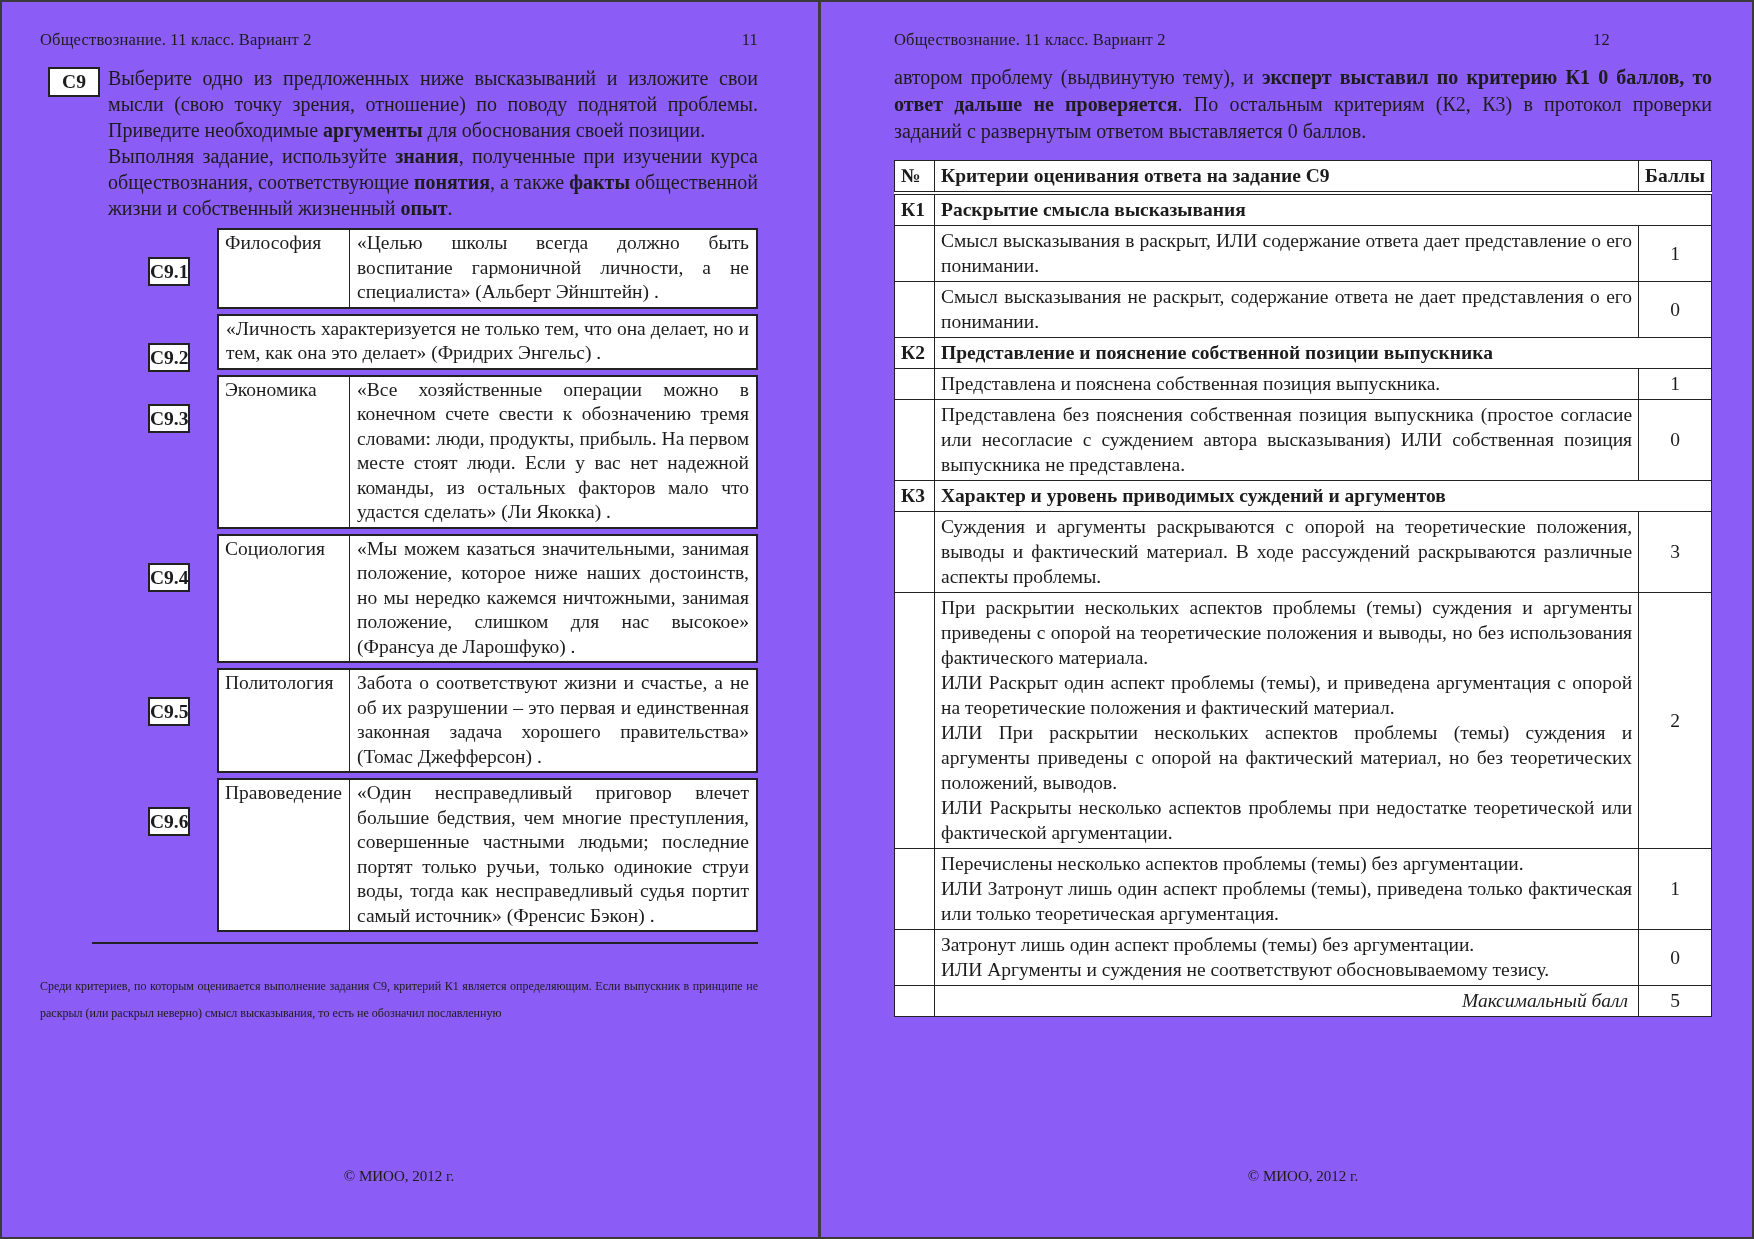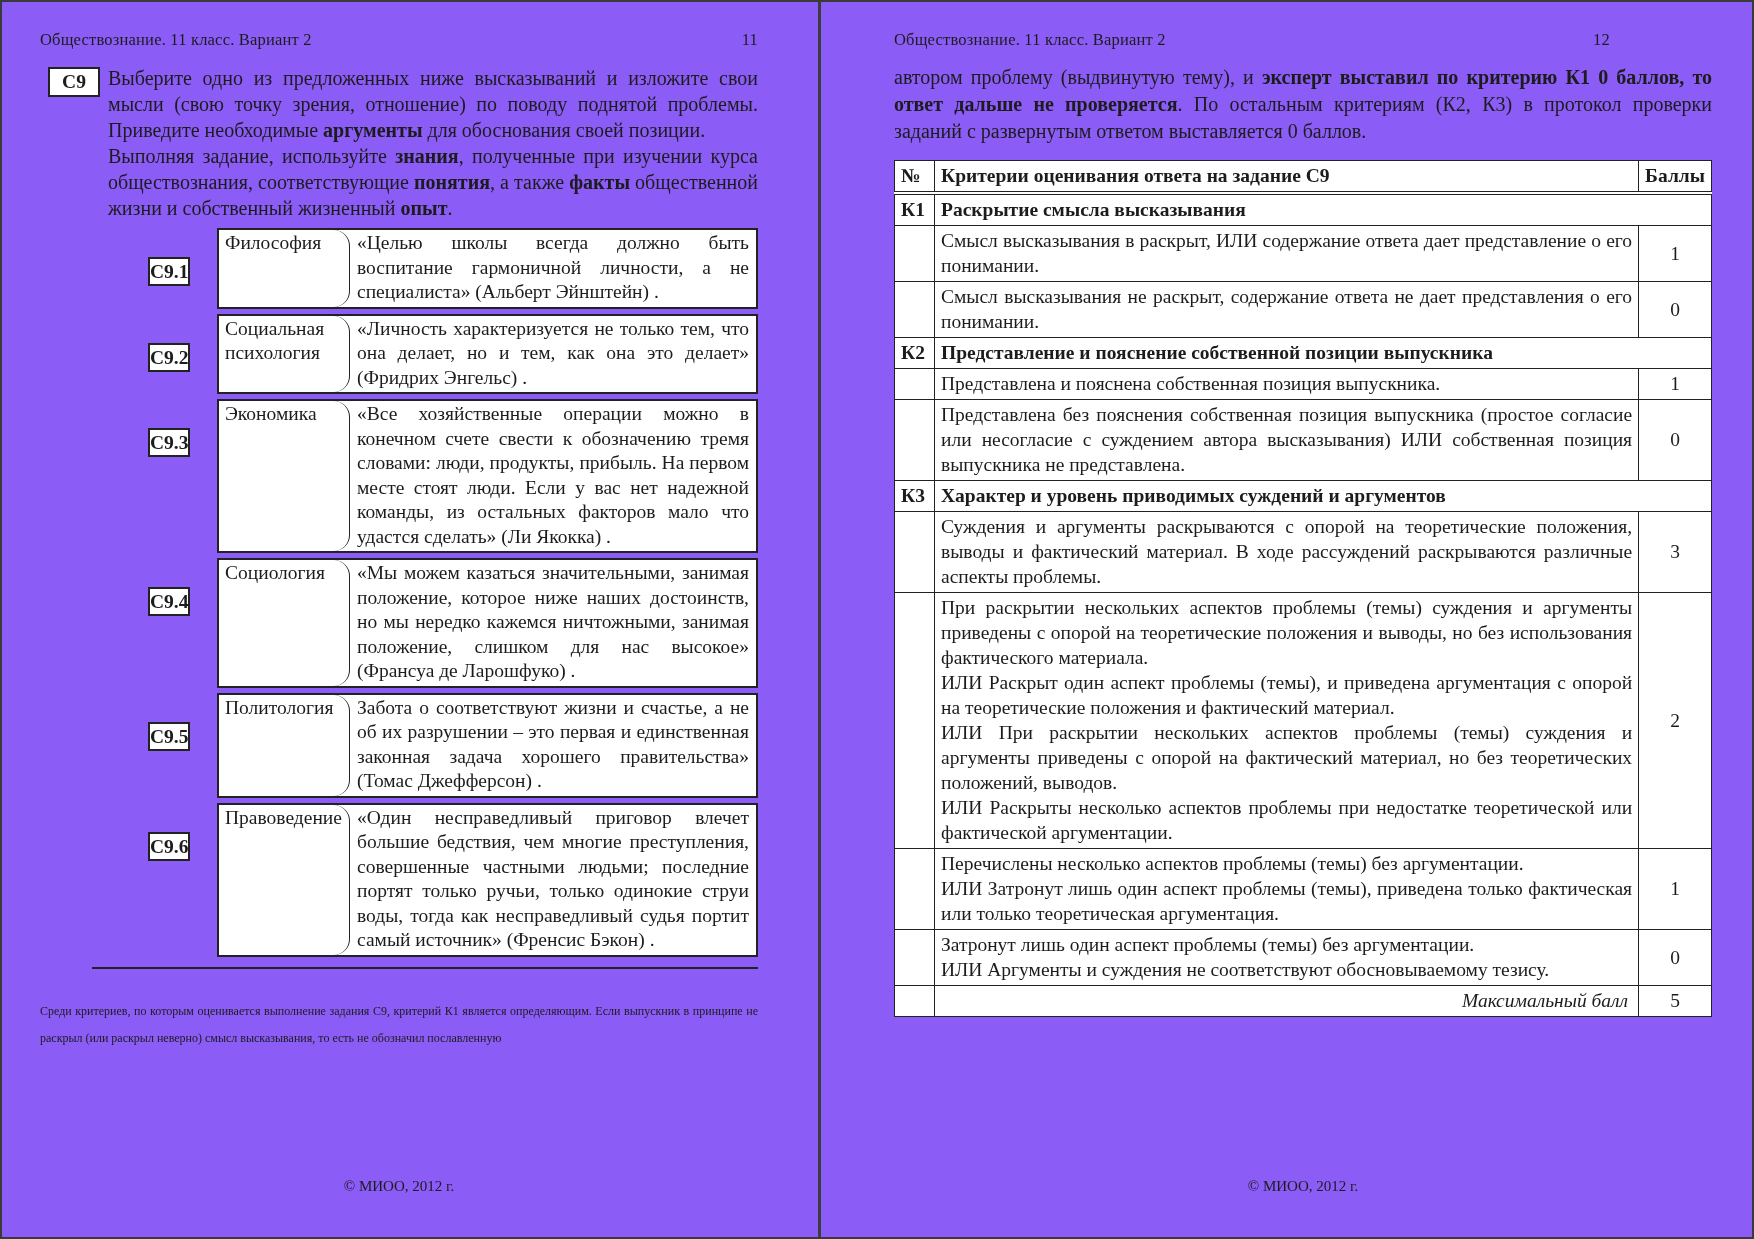--- a/index.html
+++ b/index.html
@@ -36,32 +36,32 @@
   }
   .task-label { position: absolute; left: 8px; top: 2px; width: 52px; height: 30px; }
   .task-text p { font-size: 20px; line-height: 26px; text-align: justify; }
 
   .quotes { margin-top: 7px; margin-left: 108px; }
   .qrow { position: relative; margin-bottom: 5px; }
   .qlabel { position: absolute; left: 0; top: 16px; width: 42px; height: 29px; margin-top: 13px; }
   .qtable { margin-left: 69px; border: 2px solid #222; display: flex; background:#fff; }
   .qsubject {
     width: 131px; flex: 0 0 131px; border-right: 1.7px solid #222;
-    padding: 1px 5px 2px 6px; font-size: 19.5px; line-height: 24.5px; border-radius: 16px;
+    padding: 1px 5px 2px 6px; font-size: 19.5px; line-height: 24.5px;
   }
   .qtext {
     flex: 1; padding: 1px 7px 2px 7px;
     font-size: 19.5px; line-height: 24.5px; text-align: justify;
   }
 
   .rule { margin: 10px 0 0 52px; border-top: 2.2px solid #222; }
   .closing-par { margin-top: 29px; font-size: 12px; line-height: 27px; text-align: justify; }
 
   .page-footer {
-    position: absolute; bottom: 42px; left: 0; right: 0;
+    position: absolute; bottom: 52px; left: 0; right: 0;
     text-align: center; font-size: 15px;
   }
   .page-left  .page-footer { left: 38px;  right: 60px; }
   .page-right .page-footer { left: 73px;  right: 40px; }
 
   
   .top-par { margin-top: 14px; font-size: 20px; line-height: 27px; text-align: justify; }
 
   table.criteria { margin-top: 15px; width: 100%; border-collapse: collapse; background:#fff; }
   table.criteria td {
@@ -99,21 +99,20 @@
         <div class="qrow">
           <div class="box-label qlabel">С9.1</div>
           <div class="qtable">
             <div class="qsubject">Философия</div>
             <div class="qtext">«Целью школы всегда должно быть воспитание гармоничной личности, а не специалиста» (Альберт Эйнштейн) .</div>
           </div>
         </div>
         <div class="qrow">
           <div class="box-label qlabel">С9.2</div>
           <div class="qtable">
-            <div class="qsubject">Социальная психология</div>
             <div class="qtext">«Личность характеризуется не только тем, что она делает, но и тем, как она это делает» (Фридрих Энгельс) .</div>
           </div>
         </div>
         <div class="qrow">
           <div class="box-label qlabel">С9.3</div>
           <div class="qtable">
             <div class="qsubject">Экономика</div>
             <div class="qtext">«Все хозяйственные операции можно в конечном счете свести к обозначению тремя словами: люди, продукты, прибыль. На первом месте стоят люди. Если у вас нет надежной команды, из остальных факторов мало что удастся сделать» (Ли Якокка) .</div>
           </div>
         </div>

